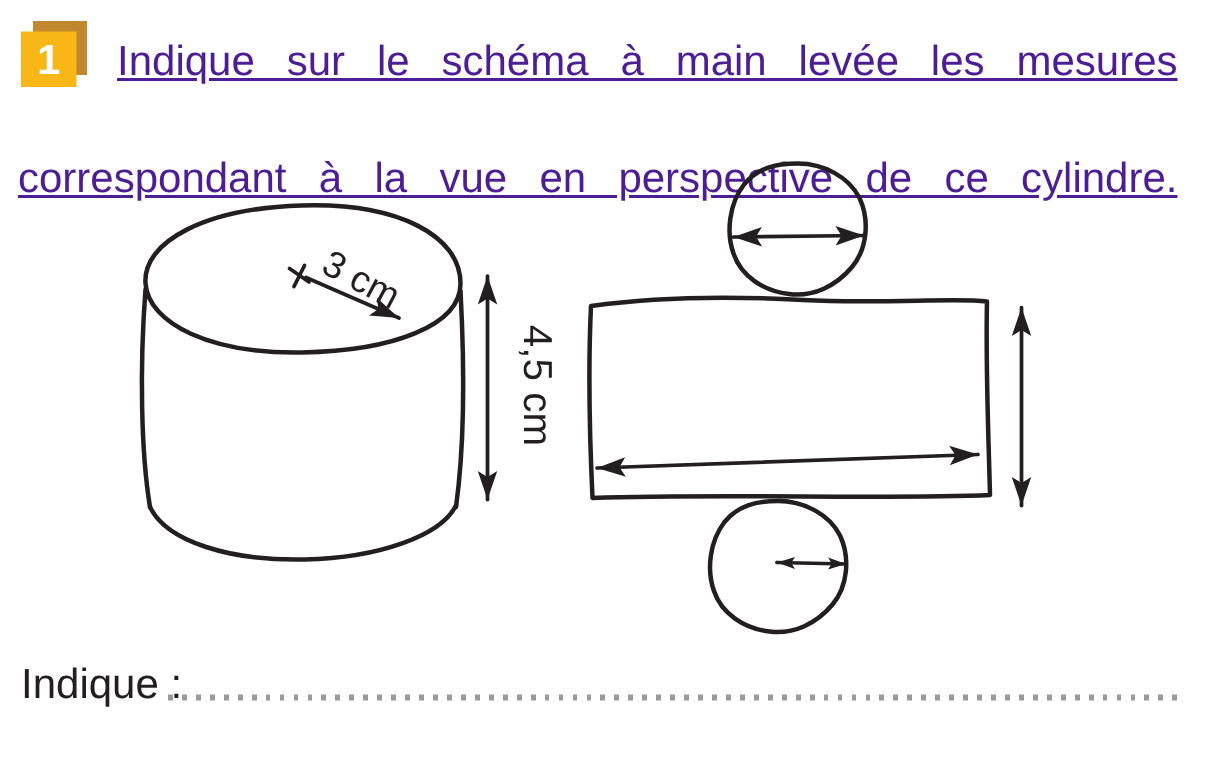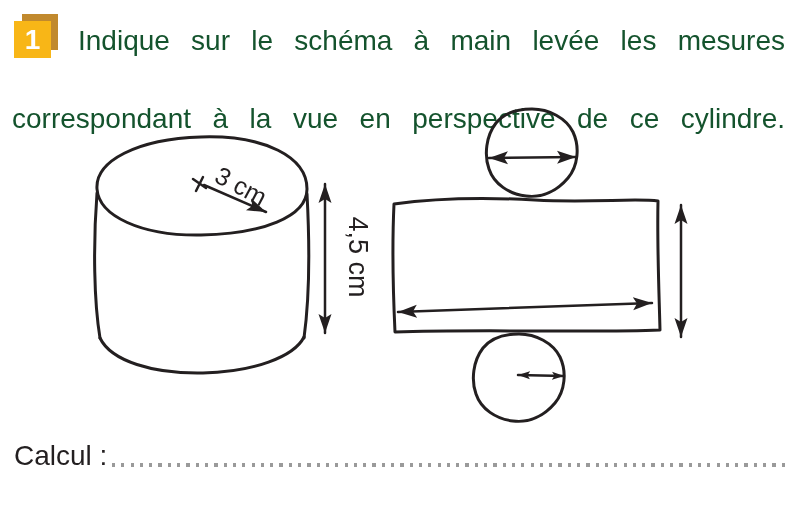--- a/index.html
+++ b/index.html
@@ -23,23 +23,24 @@
     position:absolute; left:0; top:7px; width:37px; height:37px;
     background:#f8b617;
     color:#ffffff; font-weight:bold; font-size:28px;
     display:flex; align-items:center; justify-content:center;
   }
 
   
   .title-line {
     position:absolute;
     font-size:28px; line-height:32px;
-    color:#14532d;
+    color:#4c1d95;
     text-align:justify;
     text-align-last:justify;
+    text-decoration:underline;
   }
   .line1 { left:78px; right:18px; top:25px; }
   .line2 { left:12px; right:18px; top:59px;margin-top:44px; }
 
   
   .figure-svg {
     position:absolute; left:0; top:0; width:803px; height:509px;
     pointer-events:none;
   }
   .ink-line { fill:none; stroke:#231f20; stroke-width:3; stroke-linecap:round; stroke-linejoin:round; }
@@ -99,16 +100,16 @@
 
       <path class="ink-line" d="M 394,204 C 430,199 480,197 535,200 C 590,203 636,198 658,201 C 657,245 659,290 660,330 C 595,333 480,329 395,332 C 393,290 392,246 394,204 Z"></path>
       <path class="arrow-line" d="M 398,312 L 652,303" marker-start="url(#ah)" marker-end="url(#ah)"></path>
       <path class="arrow-line" d="M 681,205 L 681,337" marker-start="url(#ah)" marker-end="url(#ah)"></path>
 
       <path class="ink-line" d="M 519,334 C 536,334 553,343 560,357 C 567,372 565,391 555,403 C 544,416 529,423 513,421 C 496,419 481,409 476,394 C 471,380 473,361 483,348 C 492,337 504,334 519,334 Z"></path>
       <path class="arrow-line" d="M 518,375 L 564,376" marker-start="url(#ahs)" marker-end="url(#ahs)"></path>
     </g>
   </svg>
 
-  <div class="calcul-label">Calcul :</div>
+  <div class="calcul-label">Indique :</div>
   <div class="dotted-line"></div>
 
 </div>
 
 </body></html>

